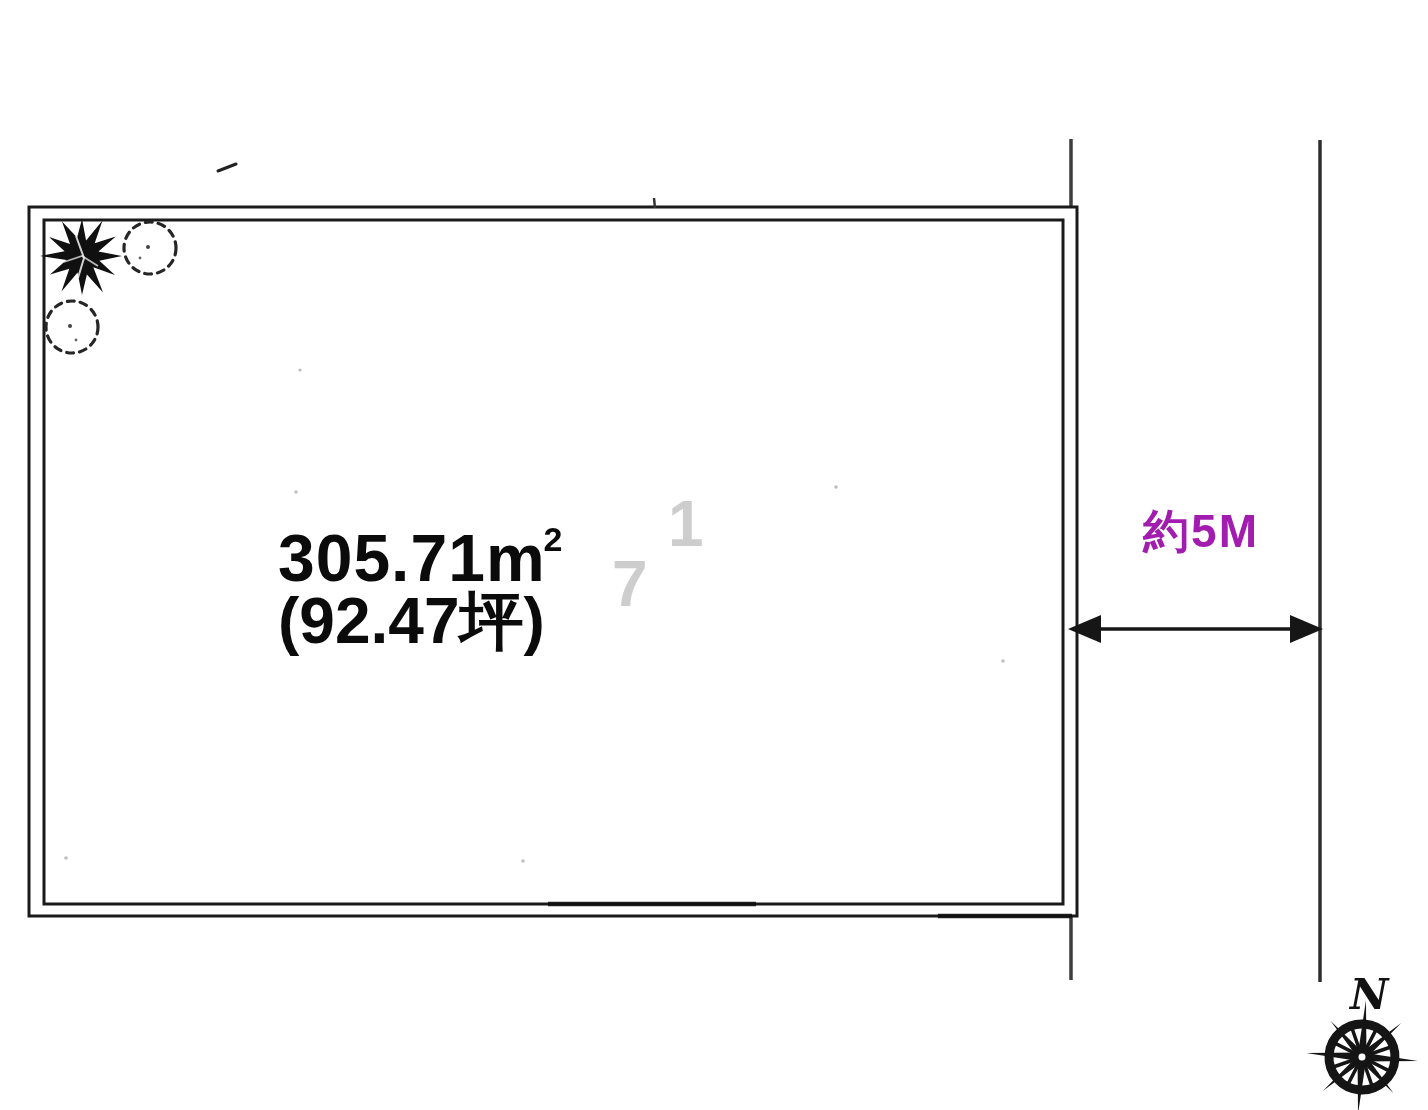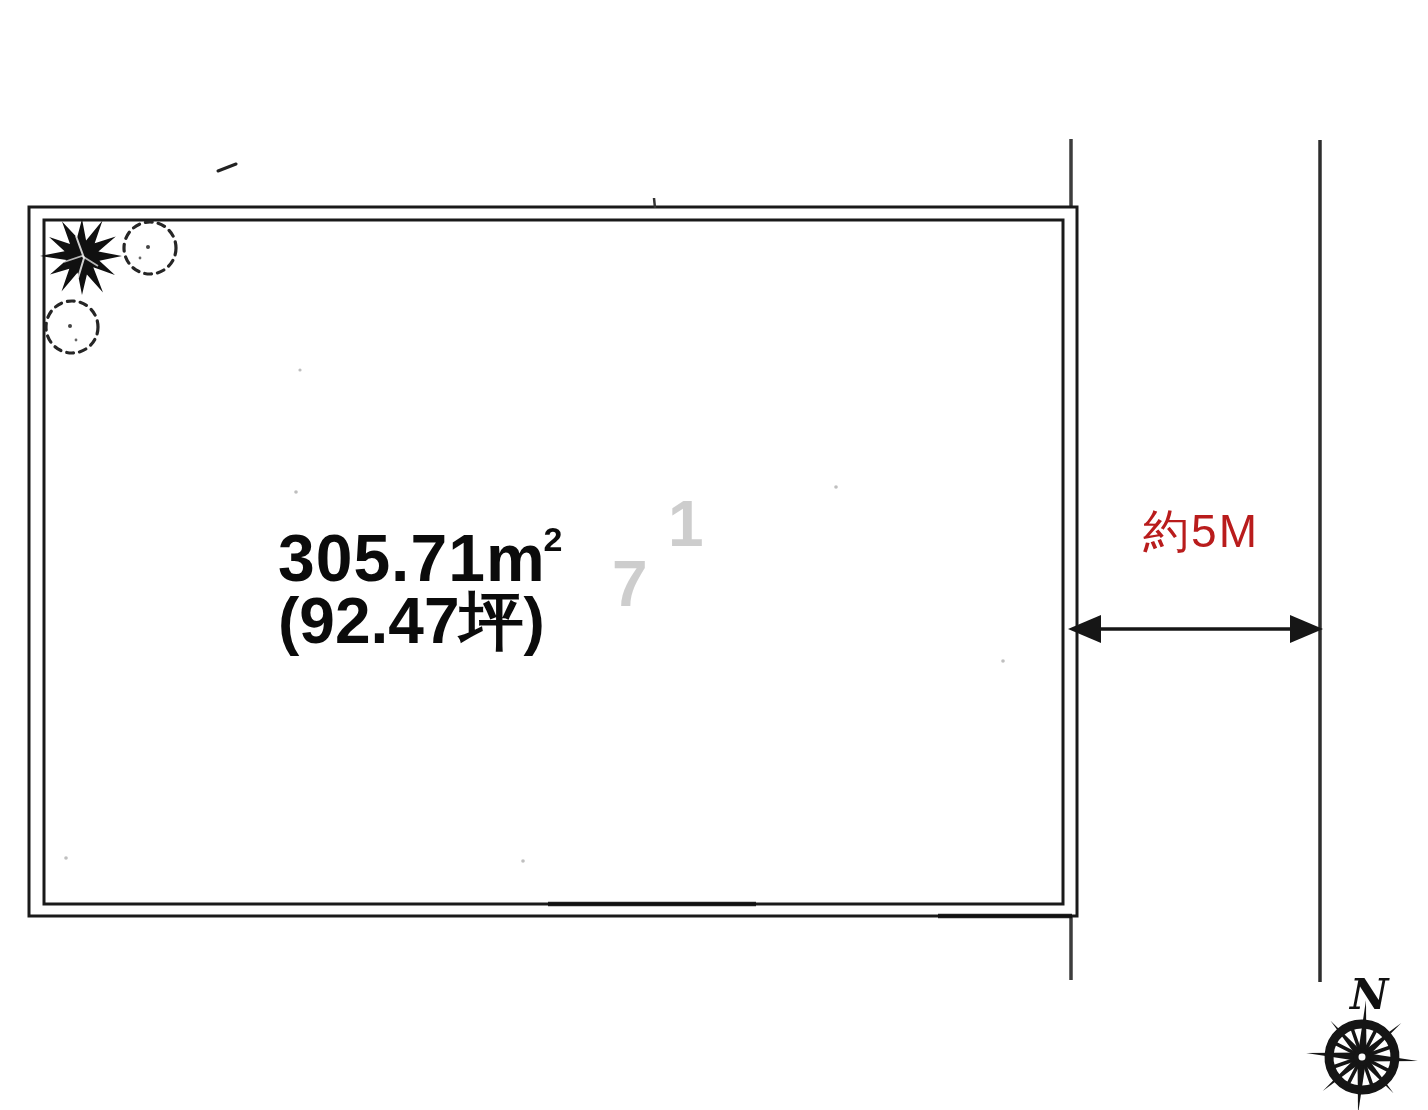--- a/index.html
+++ b/index.html
@@ -49,23 +49,23 @@
     letter-spacing: 0;
     margin-left: -2px;
   }
 
   .road-label {
     position: absolute;
     left: 1082px;
     top: 503px;
     width: 238px;
     text-align: center;
-    color: #b91c1c;
+    color: #a21caf;
     font-size: 46px;
-    font-weight: 400;
+    font-weight: 700;
     line-height: 57px;
     letter-spacing: 2px;
     white-space: nowrap;
   }
 
   .north-label {
     position: absolute;
     left: 1350px;
     top: 974px;
     font-family: "DejaVu Serif", serif;

